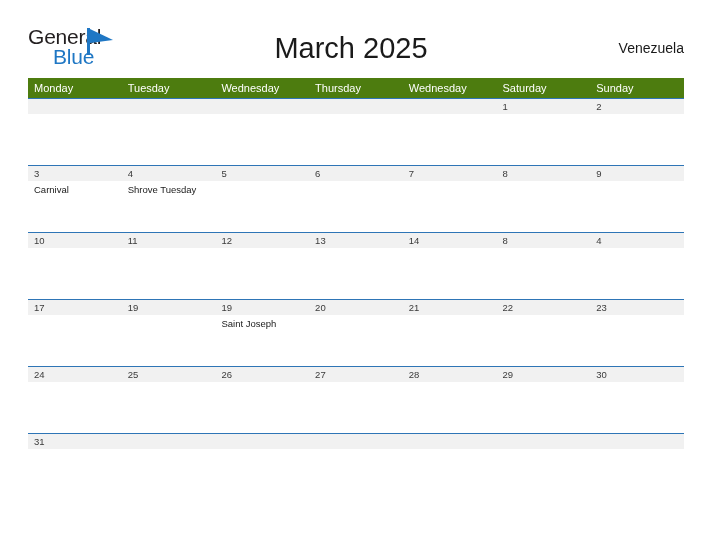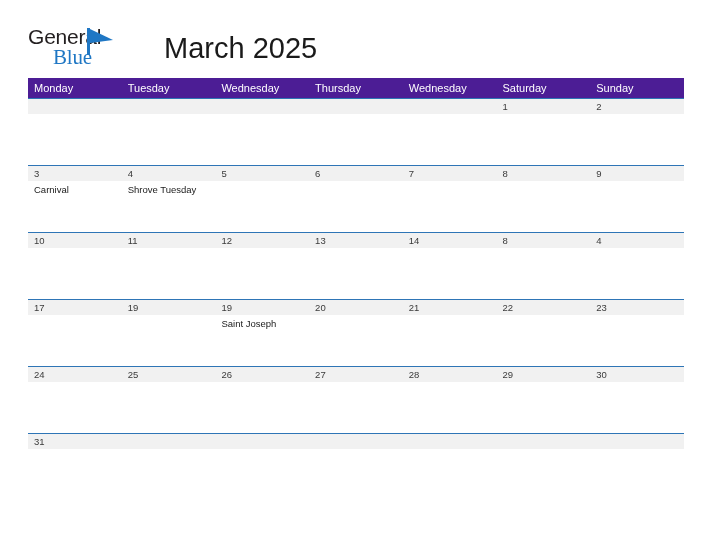--- a/index.html
+++ b/index.html
@@ -46,37 +46,38 @@
     color: #231f20;
     font-family: "Liberation Sans", sans-serif;
   }
   .logo-blue {
     position: absolute;
     left: 25px;
     top: 20px;
     font-size: 21px;
     letter-spacing: -0.2px;
     color: #1f77c4;
-    font-family: Liberation Serif, serif;
+    font-family: Liberation Sans, sans-serif;
   }
   .logo-flag {
     position: absolute;
     left: 59px;
     top: 2px;
     width: 30px;
     height: 30px;
   }
 
   .cal-title {
     flex: 1 1 auto;
+    text-align: center;
     font-size: 29px;
     color: #1a1a1a;
     font-family: "Liberation Sans", sans-serif;
     font-weight: normal;
-    margin: 16px;
+    margin: 0;
     padding-right: 10px;
   }
 
   .country {
     flex: 0 0 auto;
     font-size: 14px;
     color: #1a1a1a;
     text-align: right;
     width: 120px;
     white-space: nowrap;
@@ -87,21 +88,21 @@
     position: absolute;
     left: 28px;
     top: 78px;
     width: 656px;
     border-collapse: collapse;
     table-layout: fixed;
   }
   .calendar col { width: 93.71px; }
 
   thead th {
-    background: #4c1d95;
+    background: #4d7c0f;
     color: #ffffff;
     font-size: 11px;
     font-weight: normal;
     text-align: left;
     padding: 4px 0 4px 6px;
     height: 18px;
     line-height: 12px;
     border: none;
   }
 
@@ -153,20 +154,21 @@
       <span class="logo-flag">
         <svg width="30" height="30" viewBox="0 0 30 30" xmlns="http://www.w3.org/2000/svg">
           <rect x="0" y="1" width="3" height="27" fill="#1f77c4"></rect>
           <path d="M3 2 L26 13 L3 16 Z" fill="#1f77c4"></path>
         </svg>
       </span>
     </div>
 
     <h1 class="cal-title">March 2025</h1>
 
+    <div class="country">Venezuela</div>
   </div>
 
   <table class="calendar">
     <colgroup>
       <col>
         <col>
         <col>
         <col>
         <col>
         <col>

